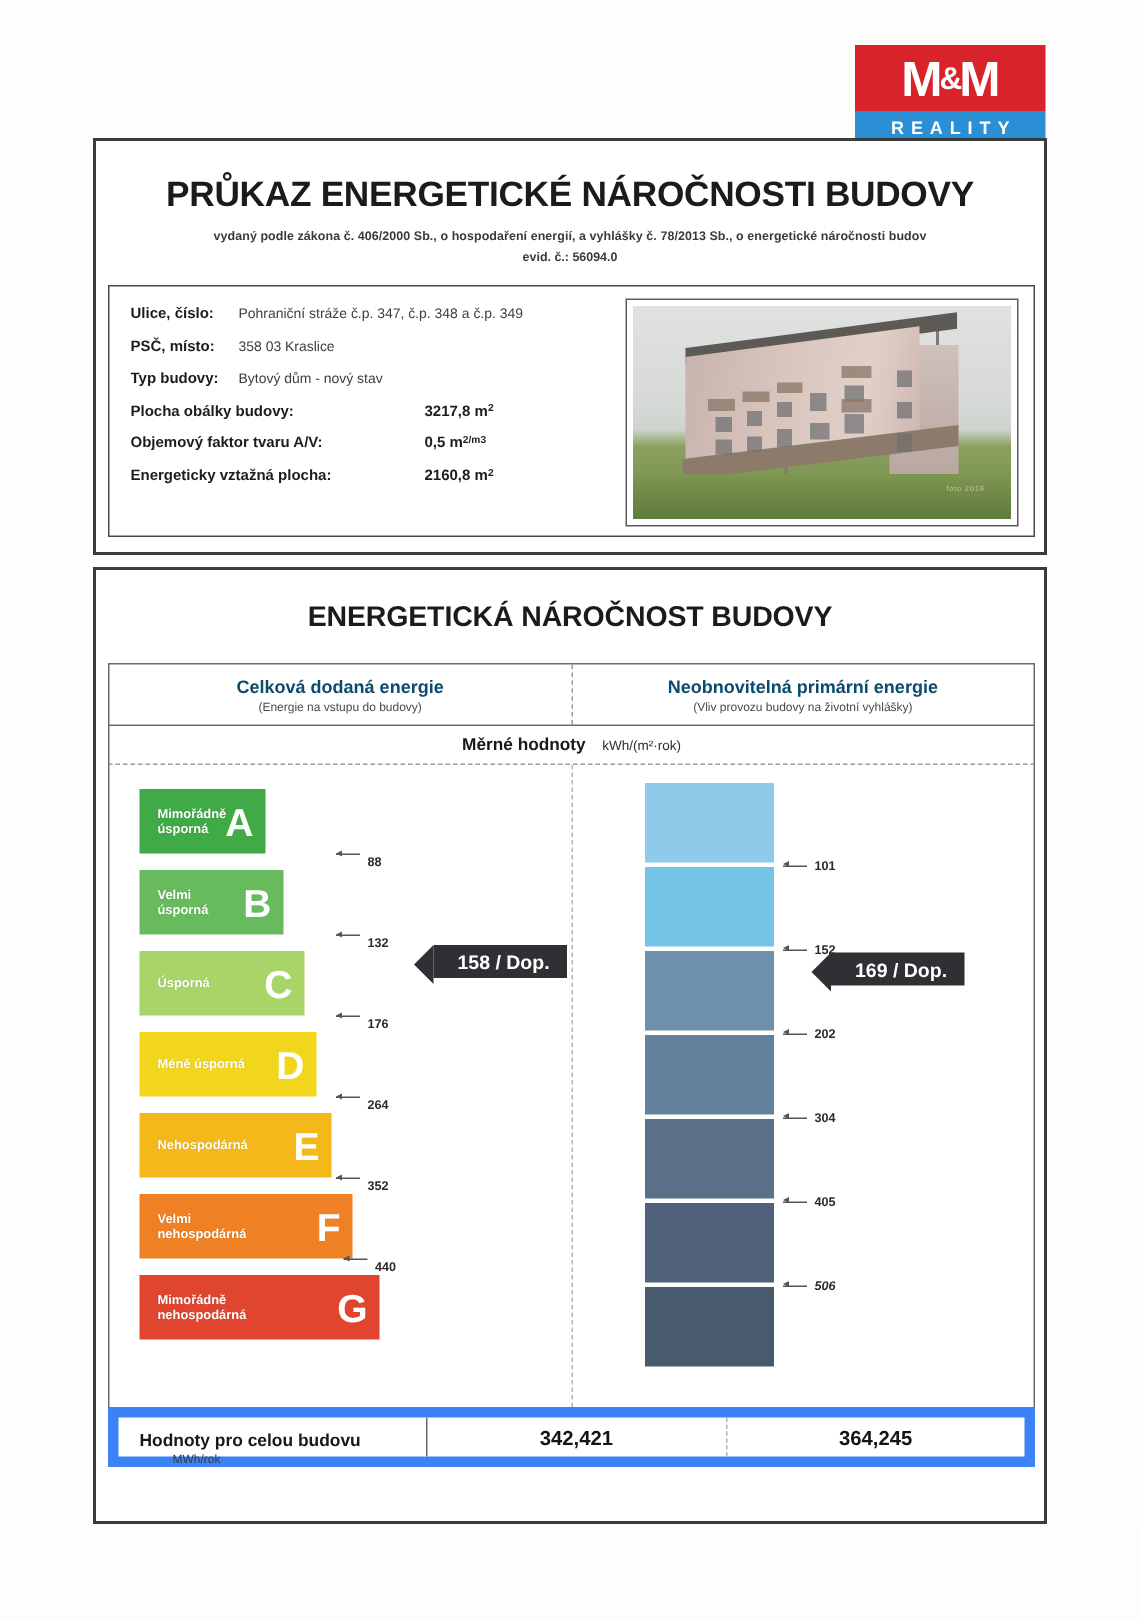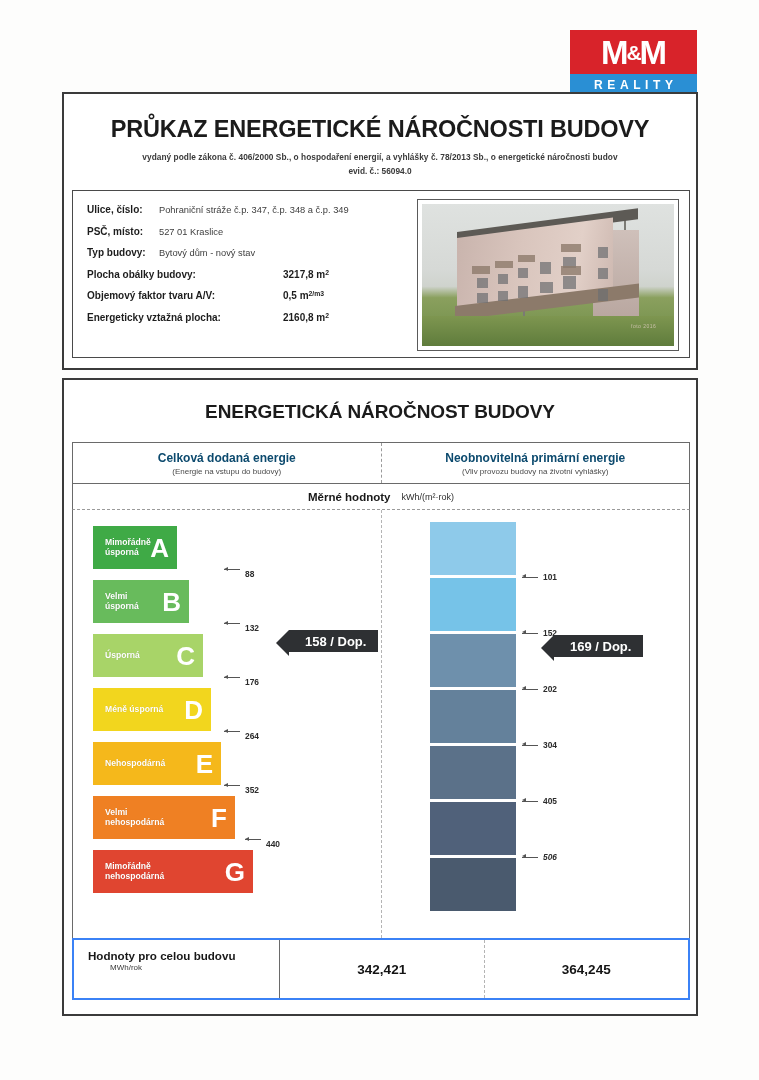--- a/index.html
+++ b/index.html
@@ -394,22 +394,22 @@
     border-bottom: 13.5px solid transparent;
     border-right: 13px solid #2e3033;
   }
 
   
   .totals {
     position: absolute;
     left: 8px;
     top: 558px;
     width: 618px;
-    height: 62px;
-    border: 2px solid #3b82f6;
+    height: 40px;
+    border: 7px solid #3b82f6;
     display: flex;
   }
   .tot-label {
     width: 206px;
     border-right: 1px solid #6a6a6a;
     padding: 9px 0 0 14px;
   }
   .tot-label-main { font-size: 11.6px; font-weight: bold; color: #181818; }
   .tot-label-sub  { font-size: 8px; color: #3a3a3a; margin-top: 1px; padding-left: 22px; }
   .tot-cell {
@@ -445,21 +445,21 @@
     <div class="info-panel">
       <div class="info-left">
 
         <div class="info-row">
           <span class="info-label w-narrow">Ulice, číslo:</span>
           <span class="info-value">Pohraniční stráže č.p. 347, č.p. 348 a č.p. 349</span>
         </div>
 
         <div class="info-row">
           <span class="info-label w-narrow">PSČ, místo:</span>
-          <span class="info-value">527 01 Kraslice</span>
+          <span class="info-value">358 03 Kraslice</span>
         </div>
 
         <div class="info-row">
           <span class="info-label w-narrow">Typ budovy:</span>
           <span class="info-value">Bytový dům - nový stav</span>
         </div>
 
         <div class="info-row">
           <span class="info-label w-wide">Plocha obálky budovy:</span>
           <span class="info-value bold"><span>3217,8 m</span><sup>2</sup></span>
@@ -592,21 +592,21 @@
             <span>352</span>
           </div>
         </div>
 
         <div class="band-row">
           <div class="band" style="width:142px; background:#ef8023;">
             <span class="band-text">Velmi
 nehospodárná</span>
             <span class="band-letter">F</span>
           </div>
-          <div class="tick" style="left:152px; top:45px;">
+          <div class="tick" style="left:136px; top:45px;">
             <span class="tick-arrow"></span>
             <span>440</span>
           </div>
         </div>
 
         <div class="band-row">
           <div class="band" style="width:160px; background:#e04530;">
             <span class="band-text">Mimořádně
 nehospodárná</span>
             <span class="band-letter">G</span>

